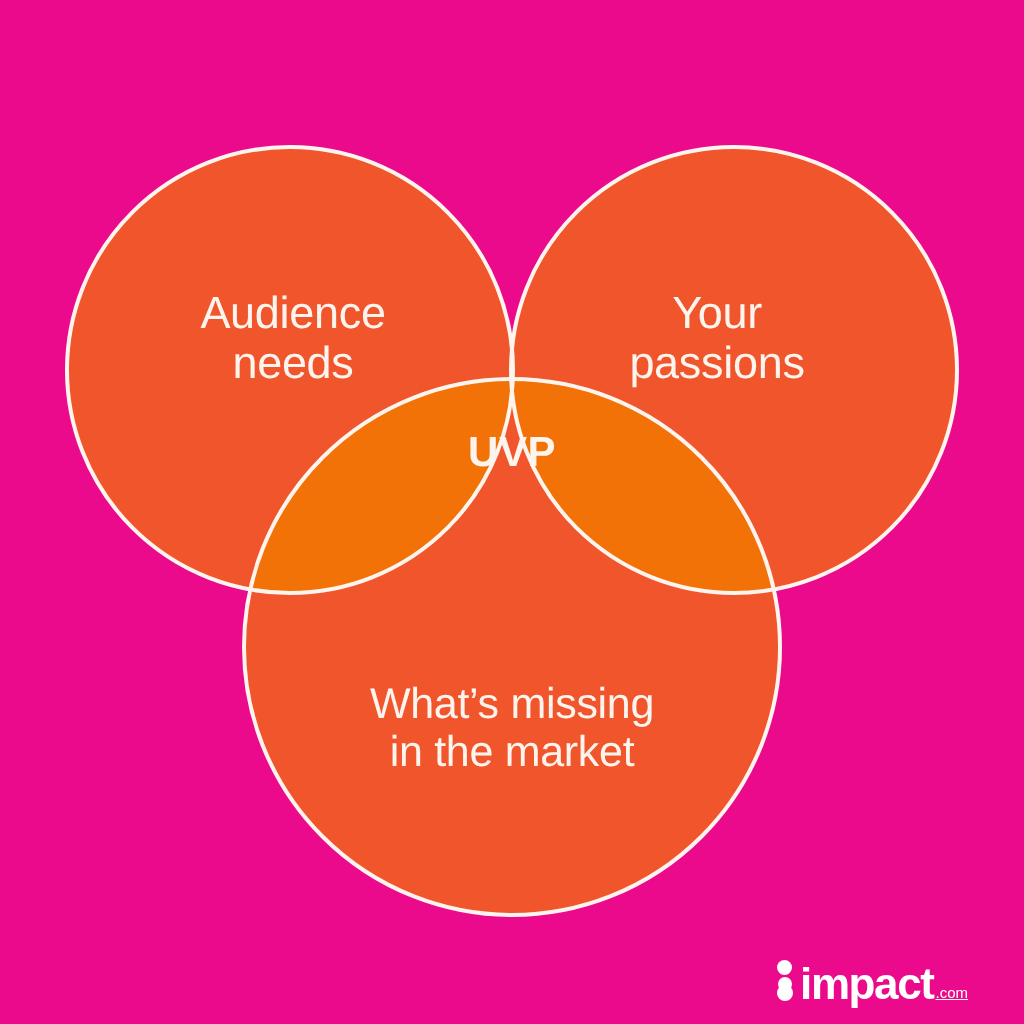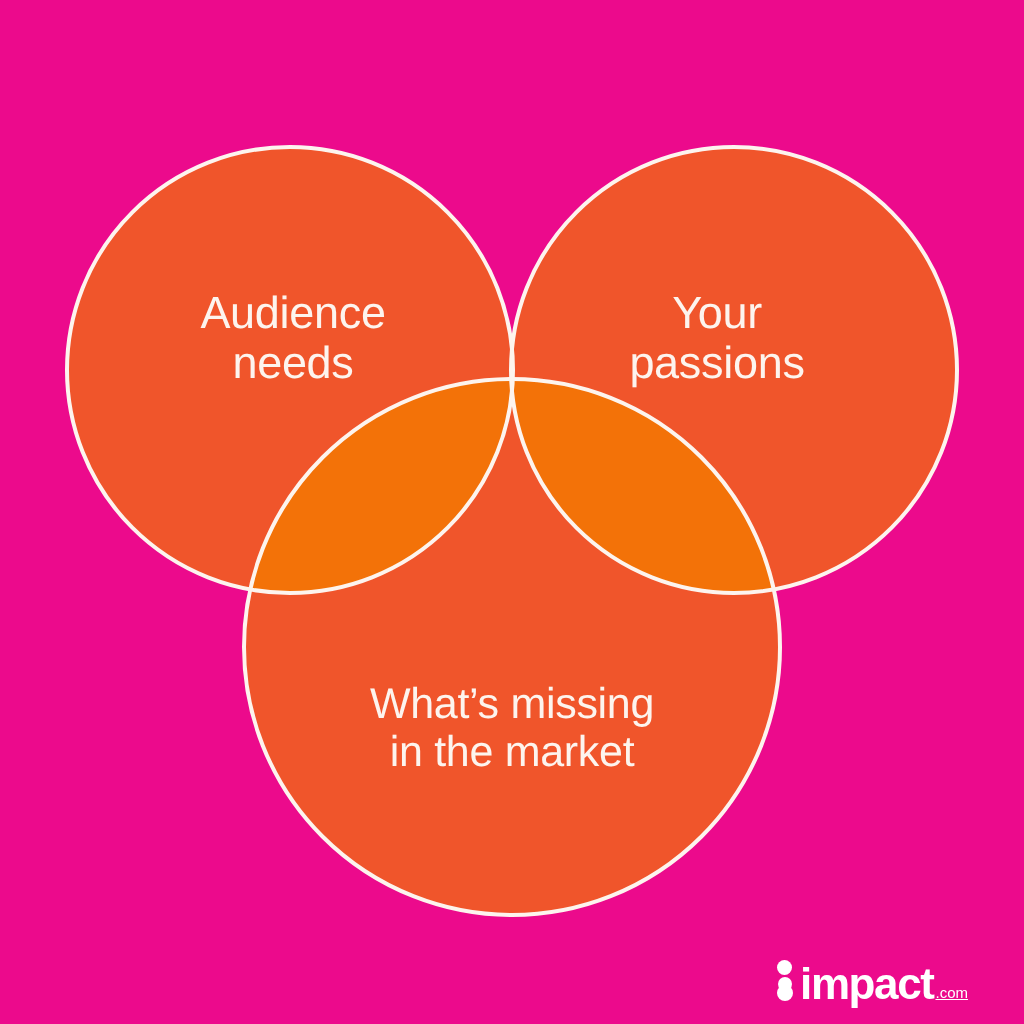--- a/index.html
+++ b/index.html
@@ -199,20 +199,21 @@
 
   <div class="label label-left">Audience
 needs</div>
 
   <div class="label label-right">Your
 passions</div>
 
   <div class="label label-bottom">What’s missing
 in the market</div>
 
+  <div class="label label-center">UVP</div>
 
   <div class="logo">
     <div class="logo-mark">
       <span class="dot dot-top"></span>
       <span class="dot dot-mid"></span>
       <span class="dot dot-bot"></span>
     </div>
     <div class="logo-text-wrap">
       <span class="logo-word">impact</span>
       <span class="logo-tld">.com</span>

